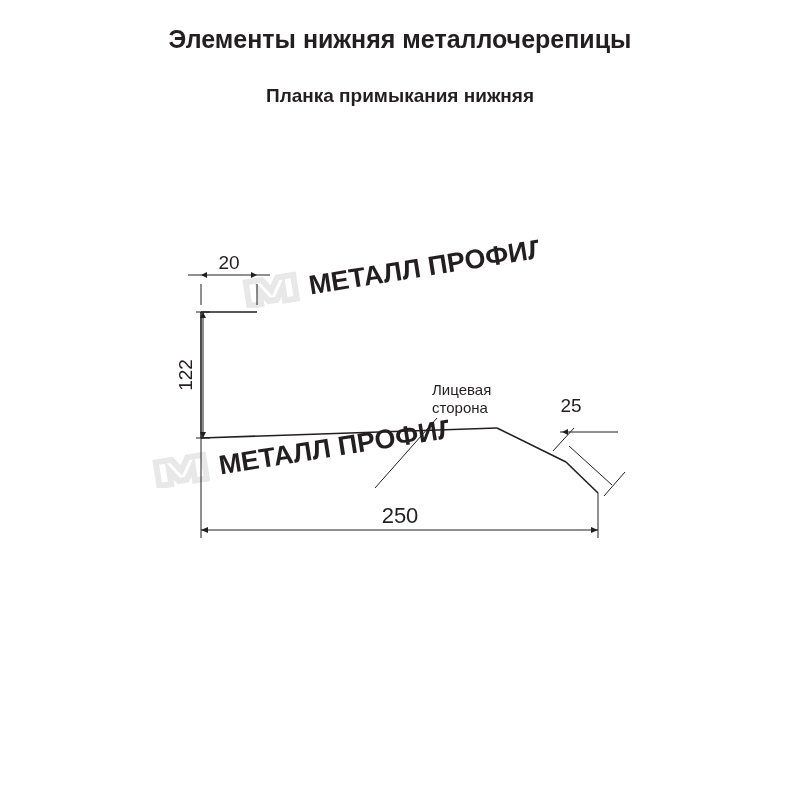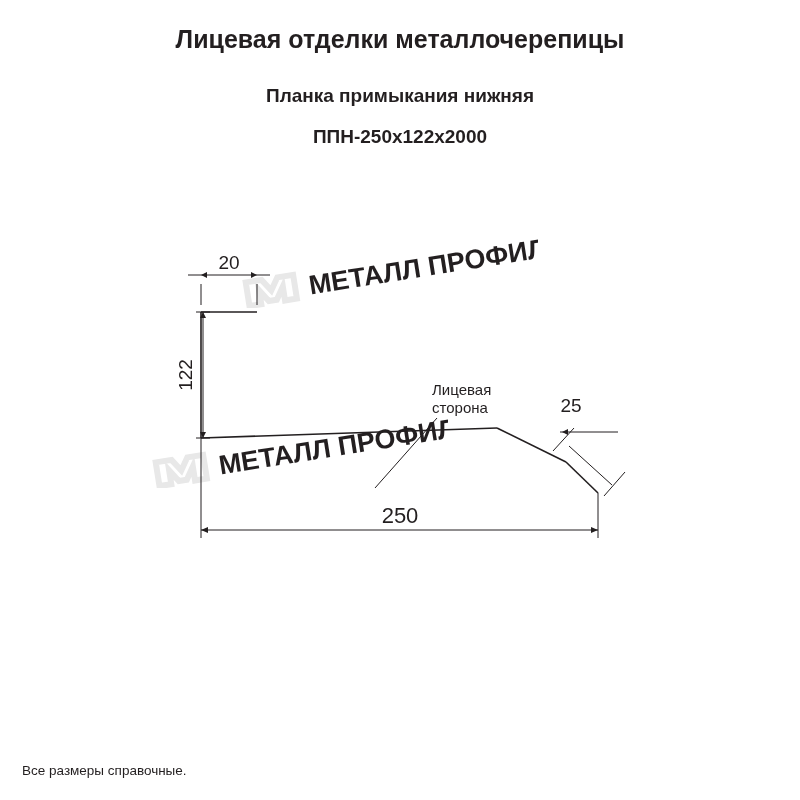--- a/index.html
+++ b/index.html
@@ -75,23 +75,22 @@
     font-family: "Liberation Sans", sans-serif;
     fill: #231f20;
   }
 </style>
 </head>
 <body>
 
 <div class="page">
 
   <div class="title-block">
-    <h1 class="main-title">Лицевая отделки металлочерепицы</h1>
+    <h1 class="main-title">Элементы нижняя металлочерепицы</h1>
     <h2 class="sub-title">Планка примыкания нижняя</h2>
-    <h3 class="code-title">ППН-250х122х2000</h3>
   </div>
 
   <div class="watermark wm1">
     <svg width="300" height="70" viewBox="0 0 300 70">
       <g transform="rotate(-9 150 35)">
         <g fill="none" stroke="#e8e8e8" stroke-width="6">
           <path d="M8 46 L8 22 L24 22 L32 34 L40 22 L56 22 L56 46 L44 46 L44 32 L36 44 L28 44 L20 32 L20 46 Z"></path>
         </g>
         <text x="70" y="44" font-size="27" font-weight="bold" fill="#e8e8e8">МЕТАЛЛ ПРОФИЛЬ</text>
       </g>
@@ -163,16 +162,15 @@
       <g stroke="#231f20" stroke-width="1" fill="none">
         <path d="M375 288 L437 218"></path>
       </g>
       <text x="432" y="195" font-size="15">Лицевая</text>
       <text x="432" y="213" font-size="15">сторона</text>
 
     </svg>
   </div>
 
   <div class="footer">
-    <div>Все размеры справочные.</div>
   </div>
 
 </div>
 
 </body></html>

